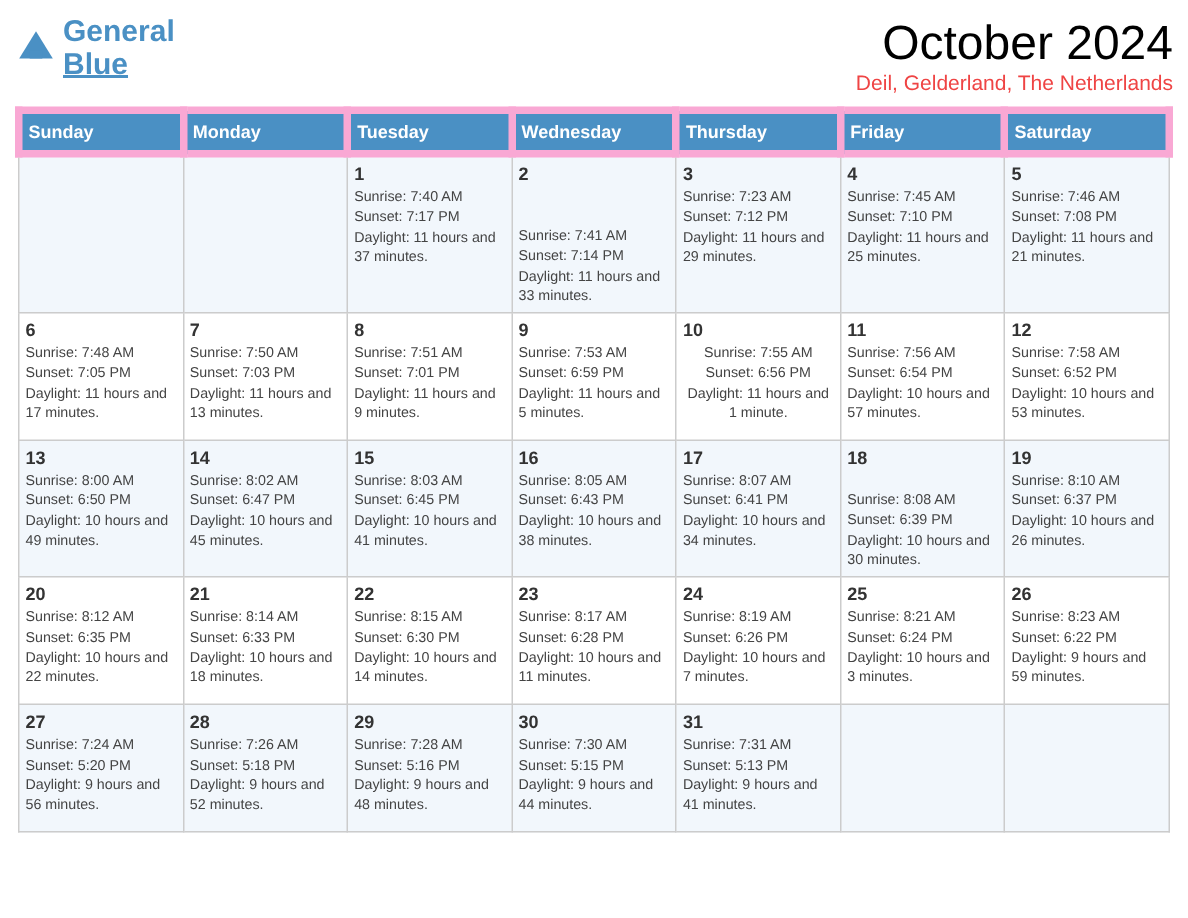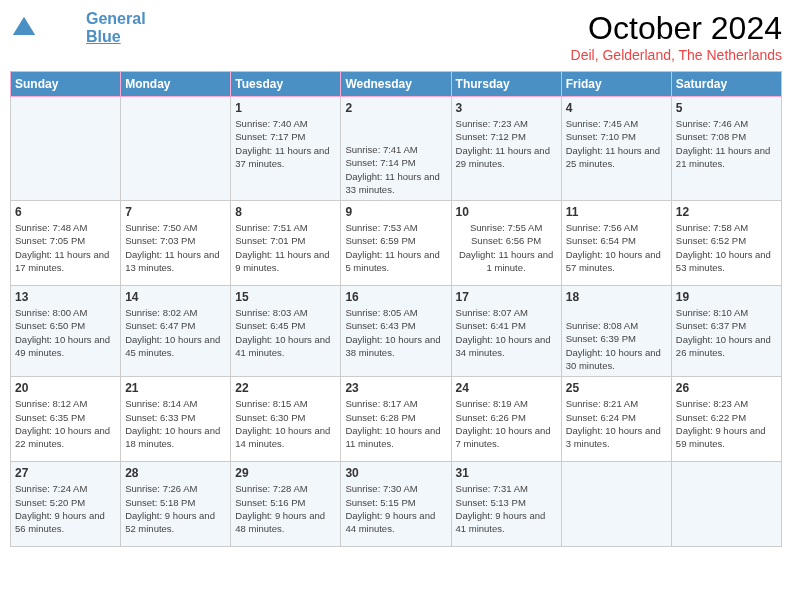--- a/index.html
+++ b/index.html
@@ -15,25 +15,24 @@
       justify-content: space-between;
       align-items: flex-start;
       margin-bottom: 8px;
     }
     .logo {
       display: flex;
       align-items: center;
       gap: 4px;
     }
     .logo-text {
-      font-size: 16px;
+      font-size: 20px;
       font-weight: bold;
       color: #333;
       line-height: 1.1;
-      margin-left: 44px;
     }
     .logo-text span {
       color: #4a90c4;
     }
     .logo-icon {
       width: 28px;
       height: 28px;
     }
     .title-block {
       text-align: right;
@@ -52,21 +51,21 @@
       border-collapse: collapse;
       table-layout: fixed;
     }
     th {
       background-color: #4a90c4;
       color: #fff;
       font-size: 12px;
       font-weight: bold;
       padding: 5px 4px;
       text-align: left;
-      border: 1px solid #f9a8d4;
+      border: 5px solid #f9a8d4;
     }
     td {
       vertical-align: top;
       border: 1px solid #ccc;
       padding: 4px;
       font-size: 10px;
       color: #333;
       height: 85px;
     }
     tr:nth-child(odd) td {

